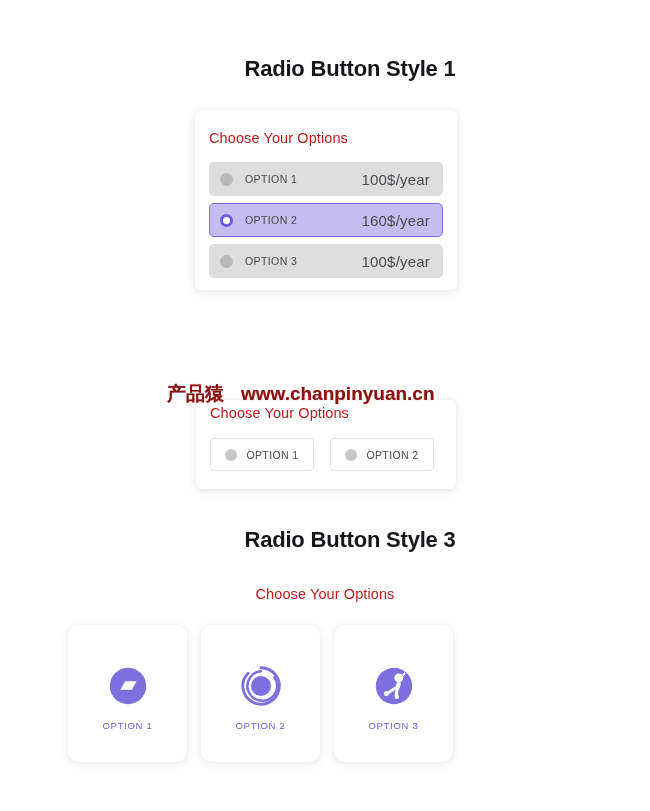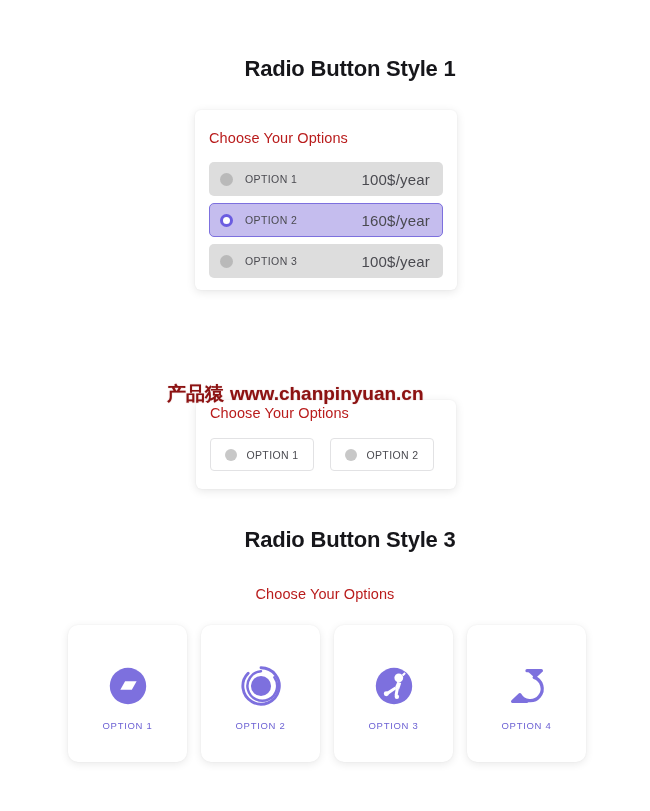--- a/index.html
+++ b/index.html
@@ -176,21 +176,21 @@
   #watermark {
     position: absolute;
     left: 167px; top: 381px;
     font-size: 19px;
     font-weight: bold;
     color: #8c1212;
     letter-spacing: 0px;
     white-space: nowrap;
     text-shadow: 0 0 1px rgba(140,18,18,0.5);
   }
-  #watermark .wm-cn { margin-right: 6px; text-align: right; }
+  #watermark .wm-cn { margin-right: 17px; text-align: right; }
 </style>
 </head>
 <body>
 
 <div class="page">
 
   <div class="section-title" id="title-1">Radio Button Style 1</div>
 
   <div class="card" id="card-1">
     <div class="card-label">Choose Your Options</div>
@@ -270,24 +270,16 @@
           <path d="M26 25 L29 27 L27.5 35 L24.6 34 Z"></path>
           <path d="M24.8 24.8 L26.6 27.2 L17.5 33.5 L15.8 30.6 Z"></path>
           <circle cx="16" cy="32" r="2.6"></circle>
           <circle cx="27" cy="35.2" r="2.3"></circle>
           <path d="M32.2 12.3 l2.6 -2.6 l1.5 1.5 l-2.6 2.6 Z"></path>
         </g>
       </svg>
       <span class="tile-name">OPTION 3</span>
     </div>
 
-    <div class="tile">
-      <svg class="tile-icon" viewBox="0 0 48 48">
-        <path d="M24 8 L39 8 L31.5 15 A12.5 12.5 0 1 1 16.5 33 L9 40 L24 40" fill="none" stroke="#7d70de" stroke-width="3.4" stroke-linejoin="round" stroke-linecap="round"></path>
-        <path d="M24 8 L39 8 L32 15.5 Z" fill="#7d70de"></path>
-        <path d="M24 40 L9 40 L16 32.5 Z" fill="#7d70de"></path>
-      </svg>
-      <span class="tile-name">OPTION 4</span>
-    </div>
 
   </div>
 
 </div>
 
 </body></html>

